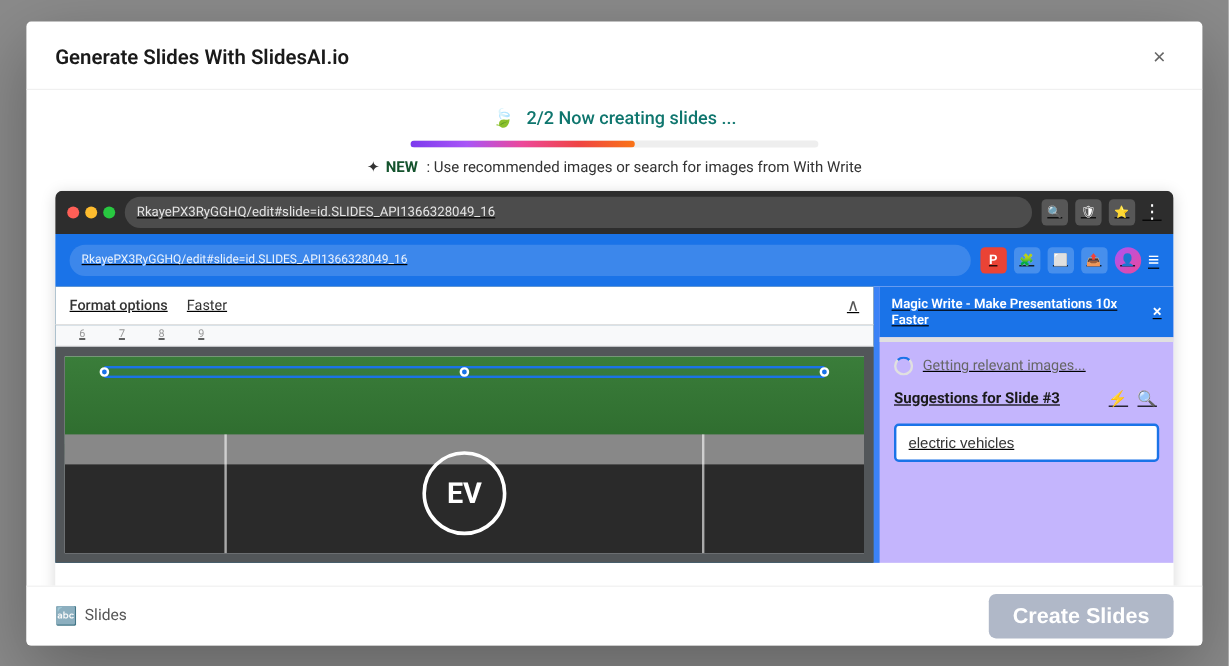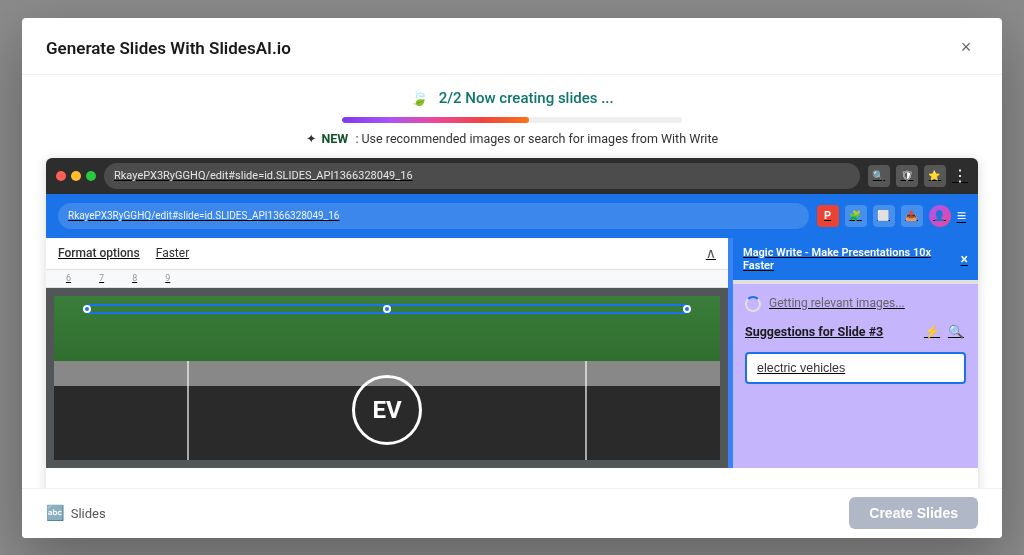--- a/index.html
+++ b/index.html
@@ -425,21 +425,21 @@
       align-items: center;
       gap: 6px;
     }
     .lang-icon { font-size: 15px; }
     .create-slides-btn {
       background: #b0b8c8;
       color: white;
       border: none;
       border-radius: 6px;
       padding: 8px 20px;
-      font-size: 14px;
+      font-size: 18px;
       font-weight: 600;
       cursor: pointer;
     }
 
     
     .timestamp-text {
       position: absolute;
       top: 52px;
       left: 8px;
       font-size: 11px;

